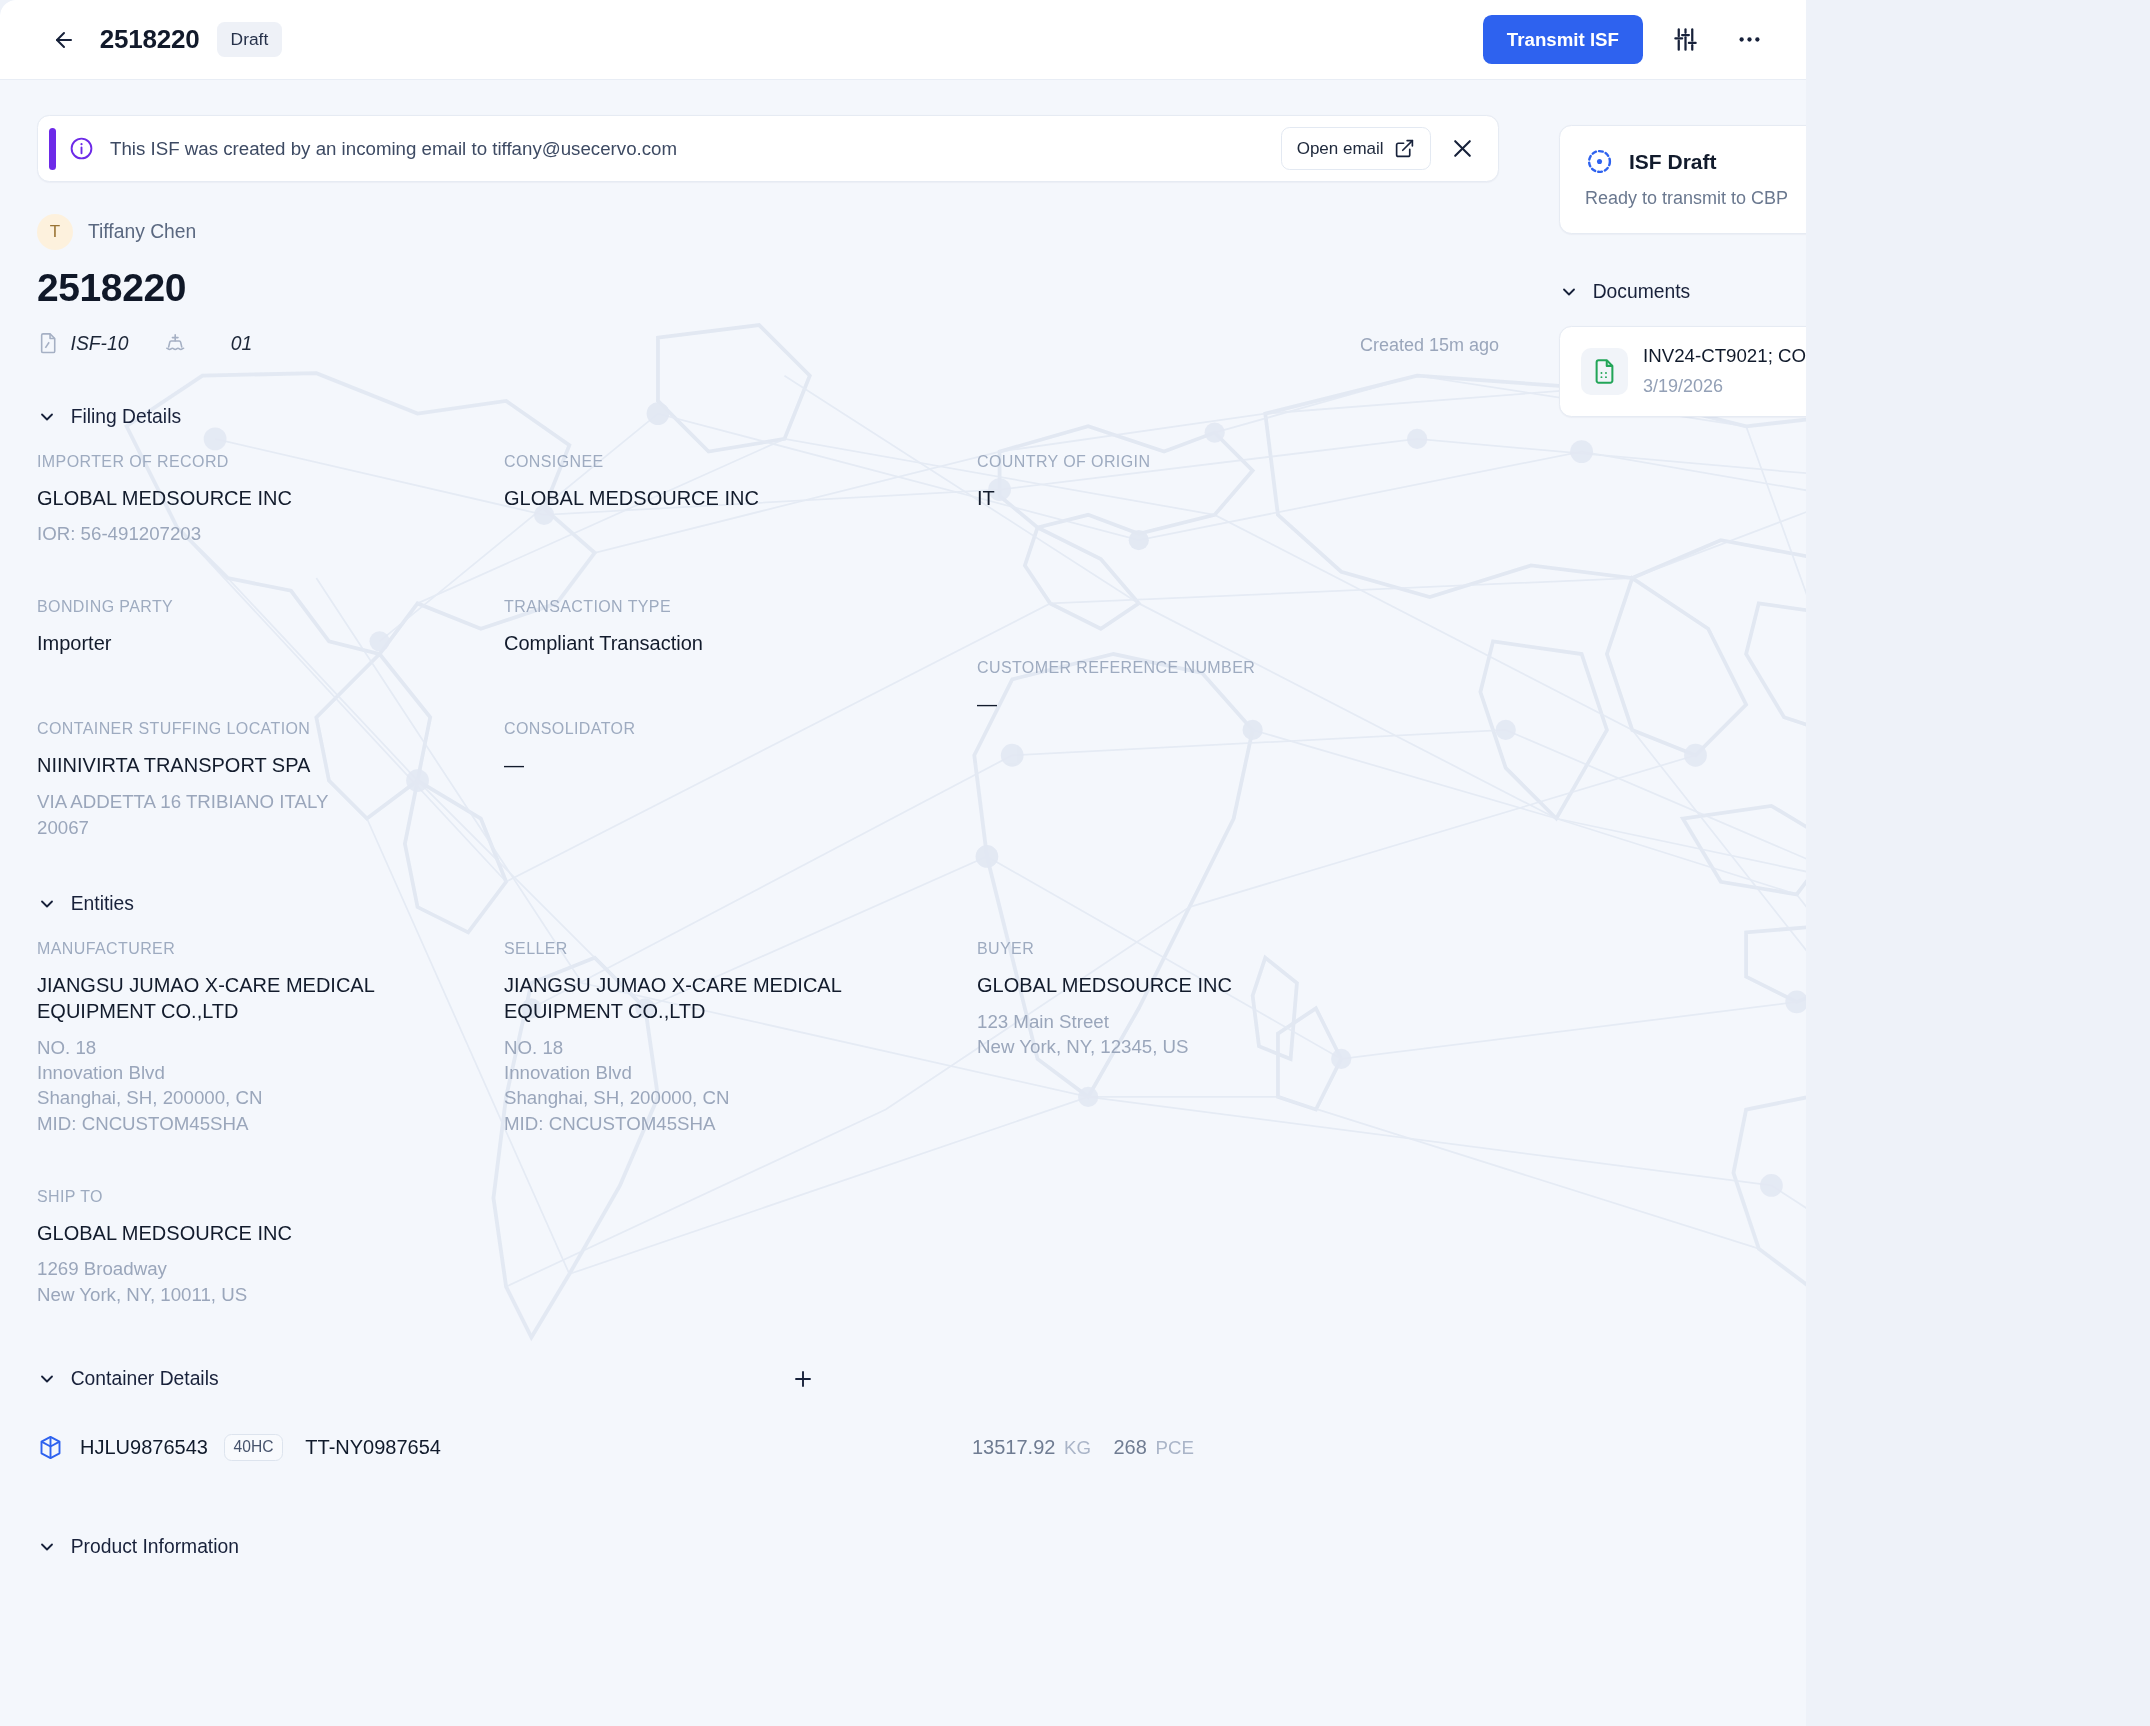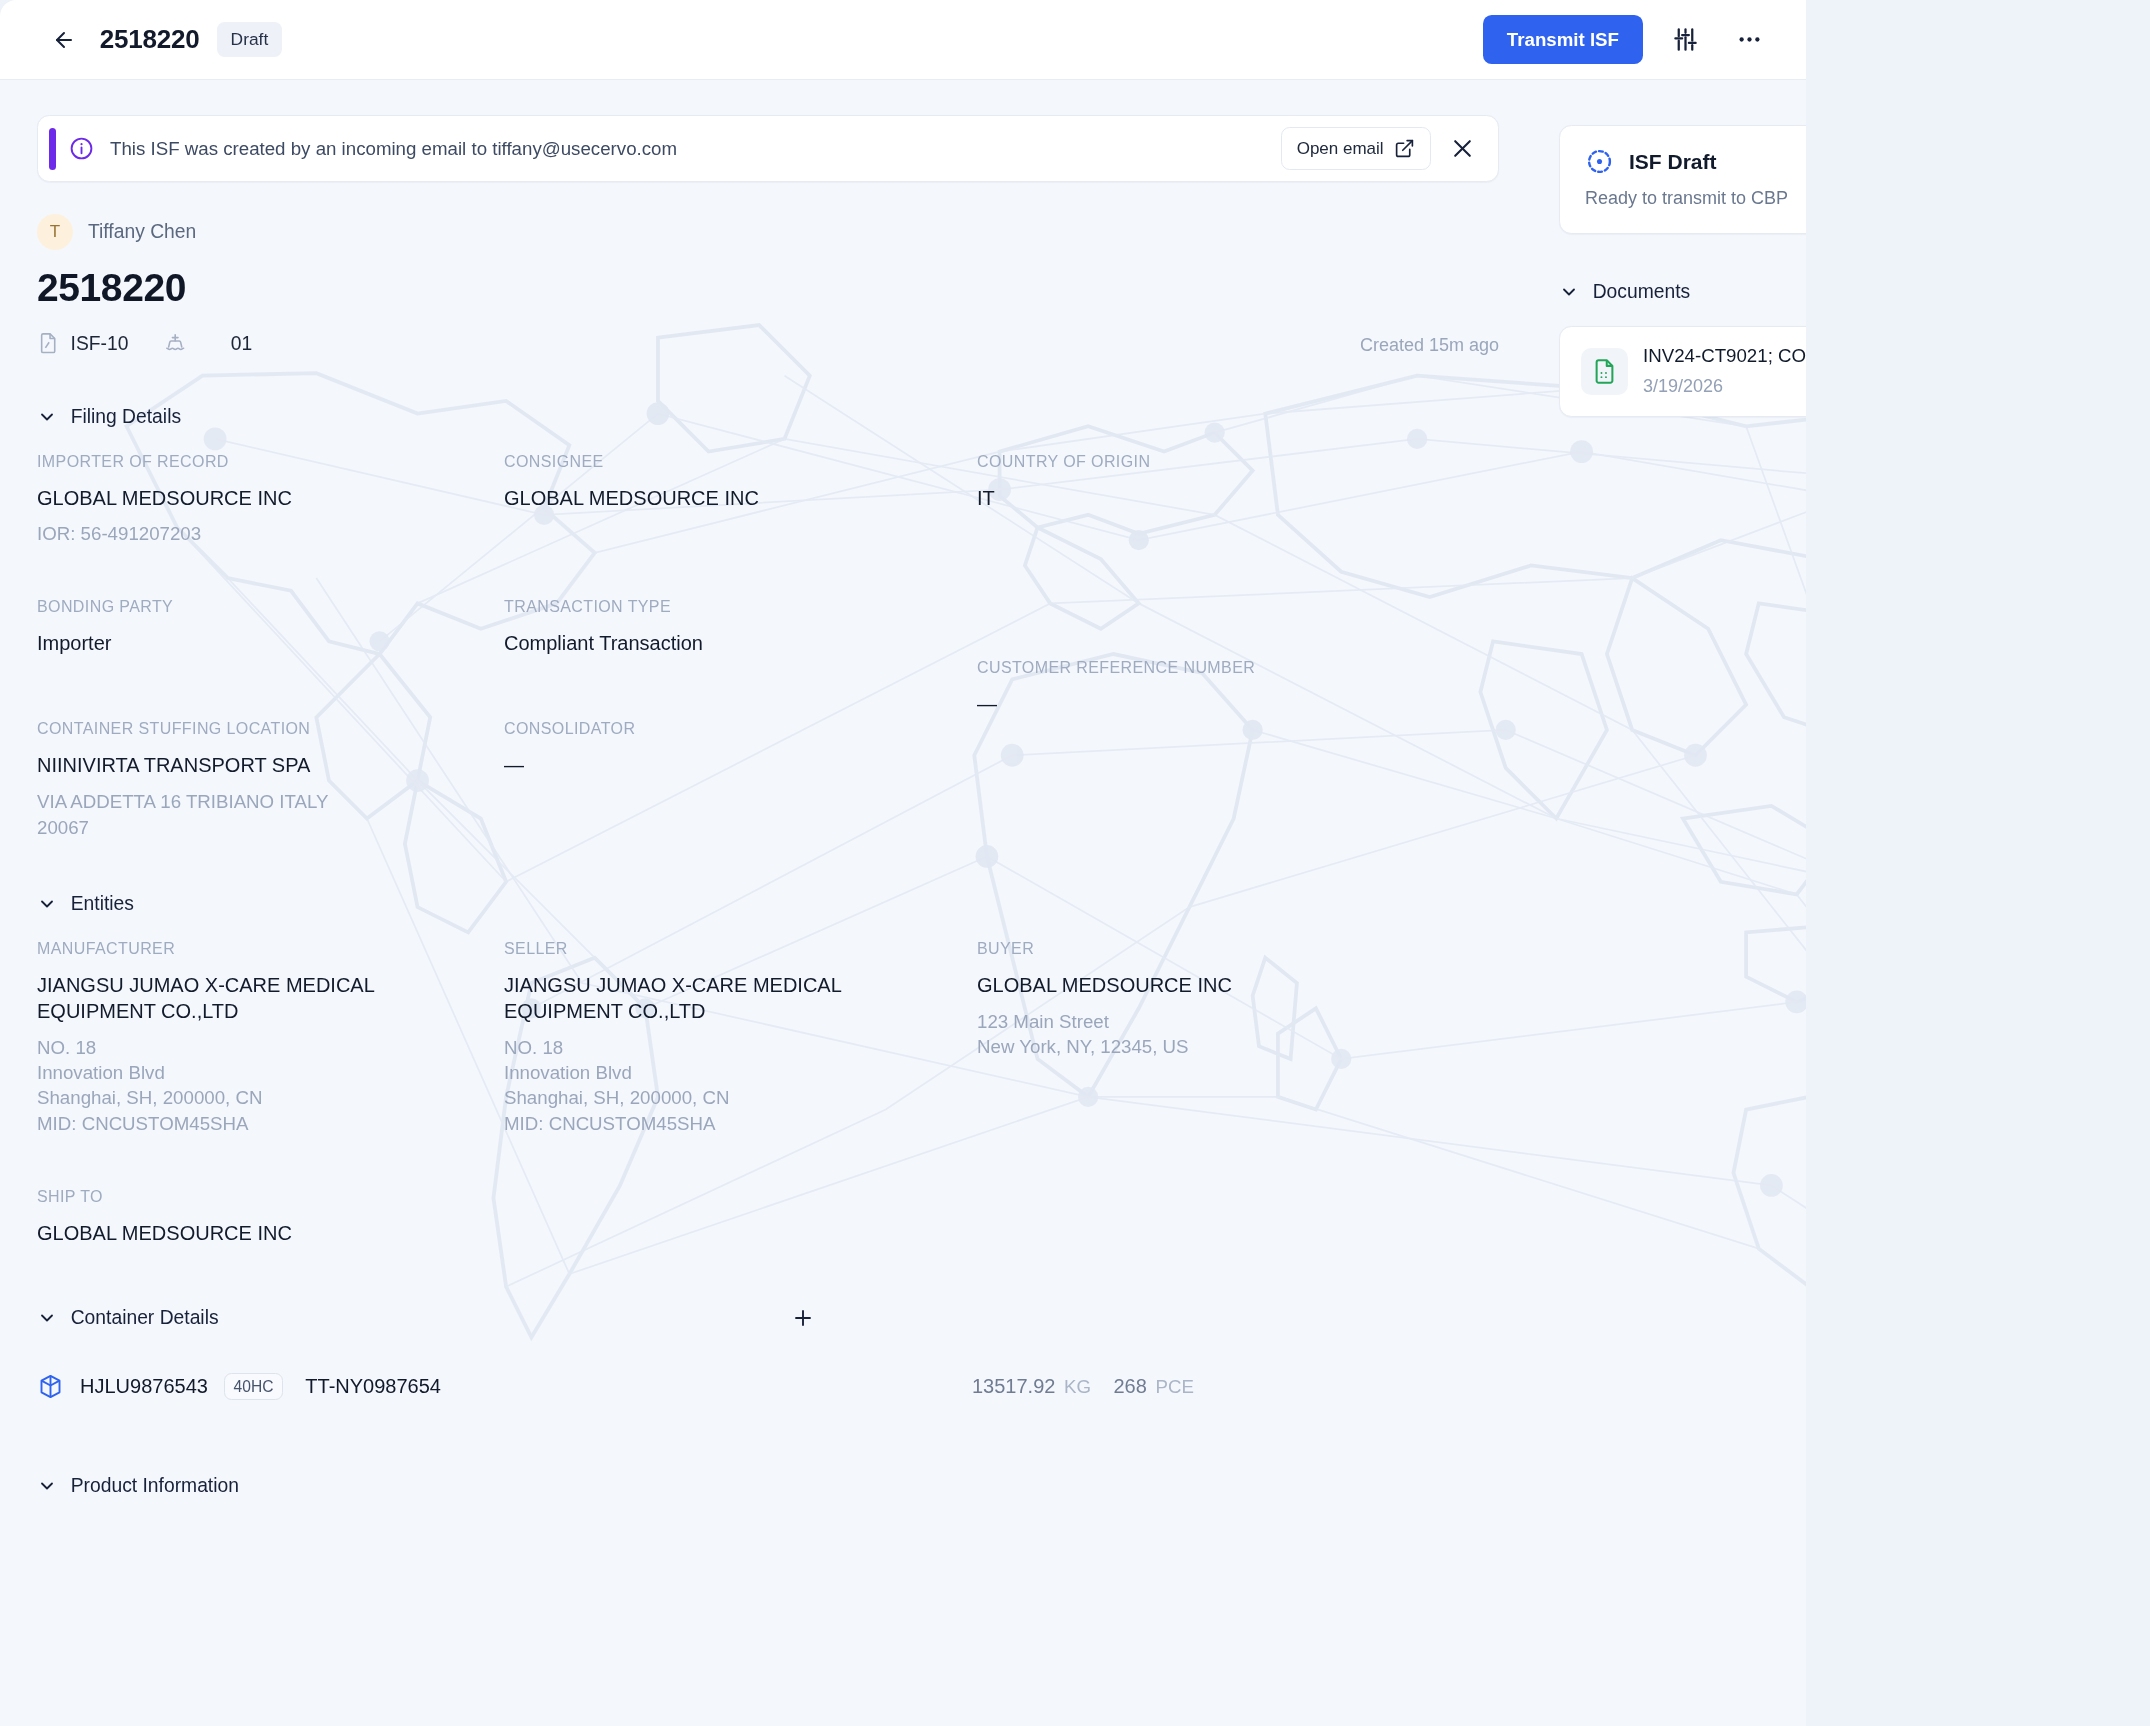--- a/index.html
+++ b/index.html
@@ -123,21 +123,21 @@
   .big-title {
     font-size: 39px; font-weight: 700; color: #101828;
     margin-top: 16px; letter-spacing: -0.4px;
   }
   .meta-row {
     display: flex; align-items: center; margin-top: 22.4px;
     position: relative;
   }
   .meta-item { display: flex; align-items: center; gap: 11.2px; }
   .meta-item + .meta-item { margin-left: 36px; gap: 44px; }
-  .meta-text { font-size: 19.3px; color: #1c2637; }
+  .meta-text { font-size: 19.3px; color: #1c2637; font-style: italic; }
   .created-ago {
     position: absolute; right: 0; top: 2.5px;
     font-size: 18px; color: #9aa6bb;
   }
 
   
   .section-head {
     display: flex; align-items: center; gap: 13.7px;
     margin-top: 51px; cursor: pointer;
   }
@@ -497,20 +497,22 @@
 New York, NY, 12345, US</div>
         </div>
 
         <div class="rowgap" style="height:32px"></div>
           <div class="rowgap"></div>
           <div class="rowgap"></div>
 
         <div class="field">
           <div class="field-label">SHIP TO</div>
           <div class="field-value">GLOBAL MEDSOURCE INC</div>
+          <div class="field-sub" style="white-space:pre-line">1269 Broadway
+New York, NY, 10011, US</div>
         </div>
         <div class="field"></div>
         <div class="field"></div>
       </div>
 
       <div class="section-head-row">
         <div class="section-head">
           <svg width="20" height="20" viewBox="0 0 24 24" fill="none" stroke="#17213a" stroke-width="2.2" stroke-linecap="round" stroke-linejoin="round">
               <polyline points="6 9 12 15 18 9"></polyline>
             </svg>

